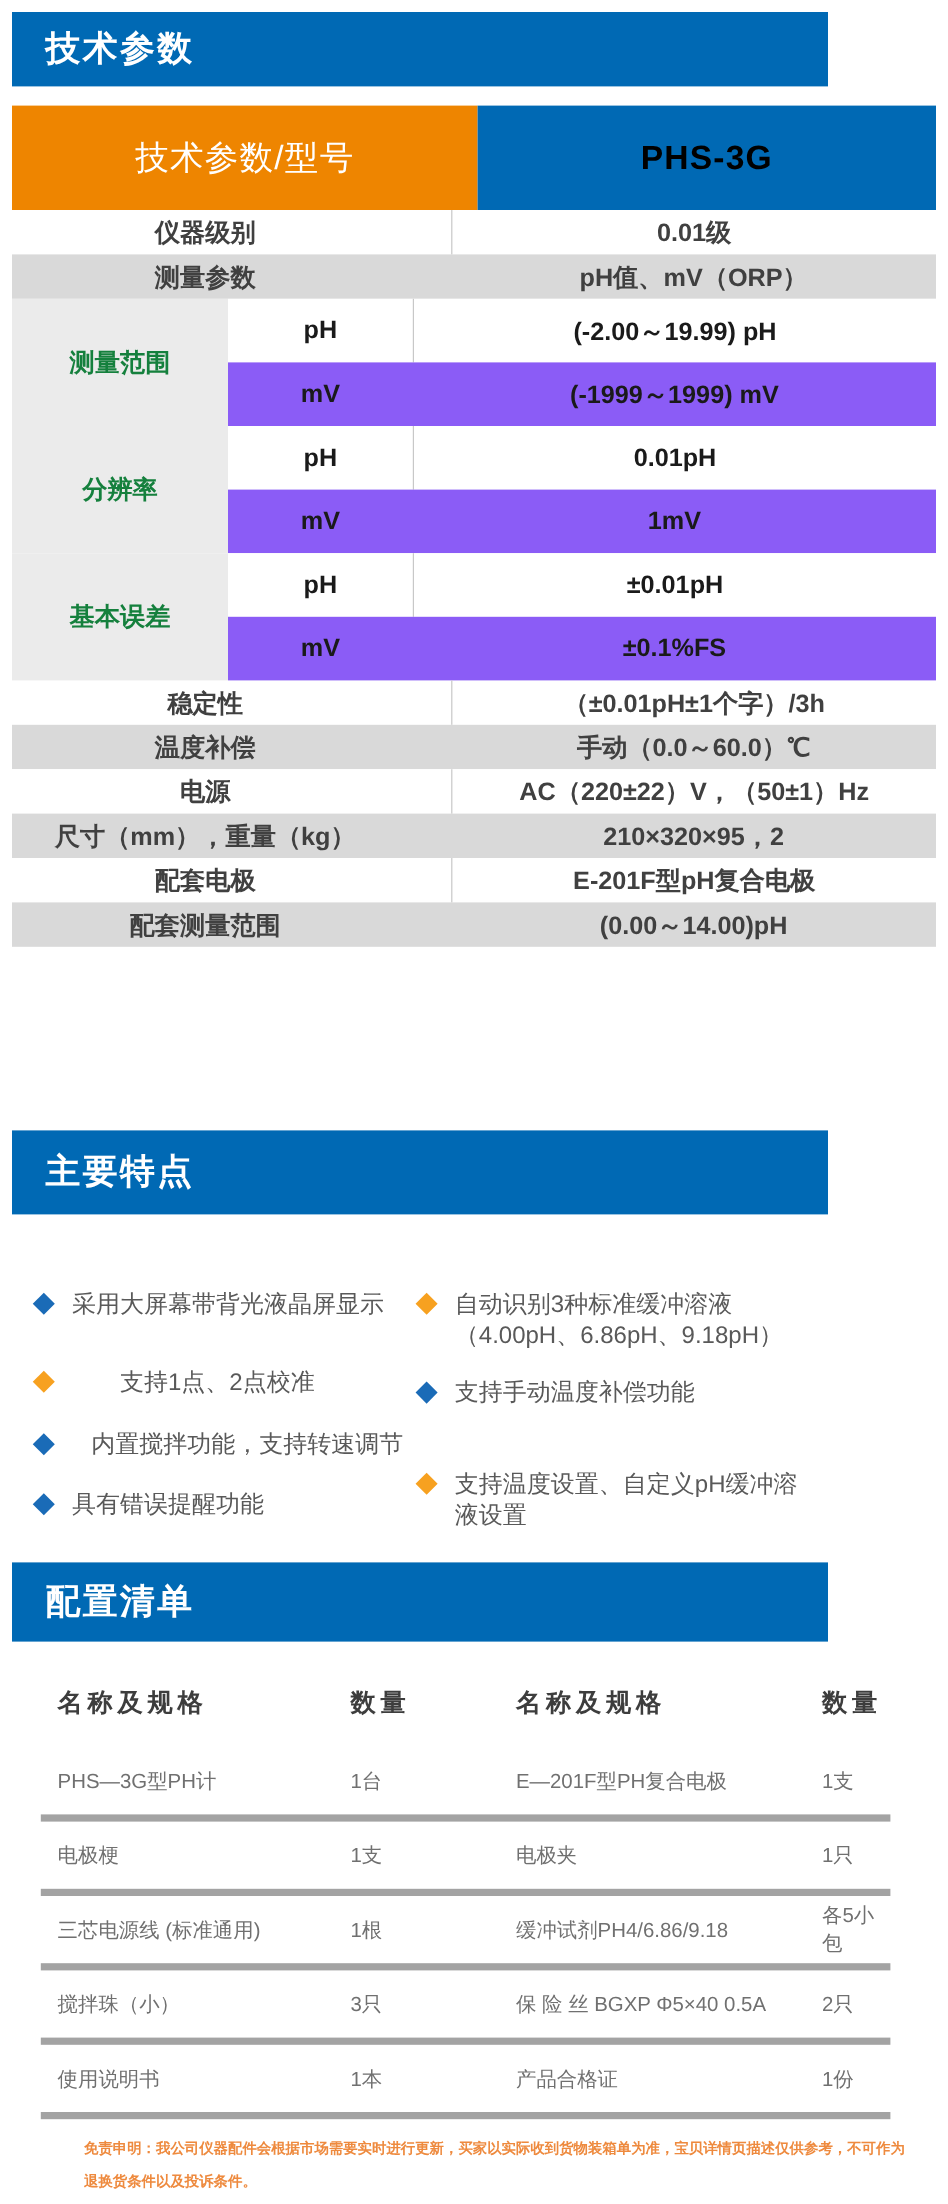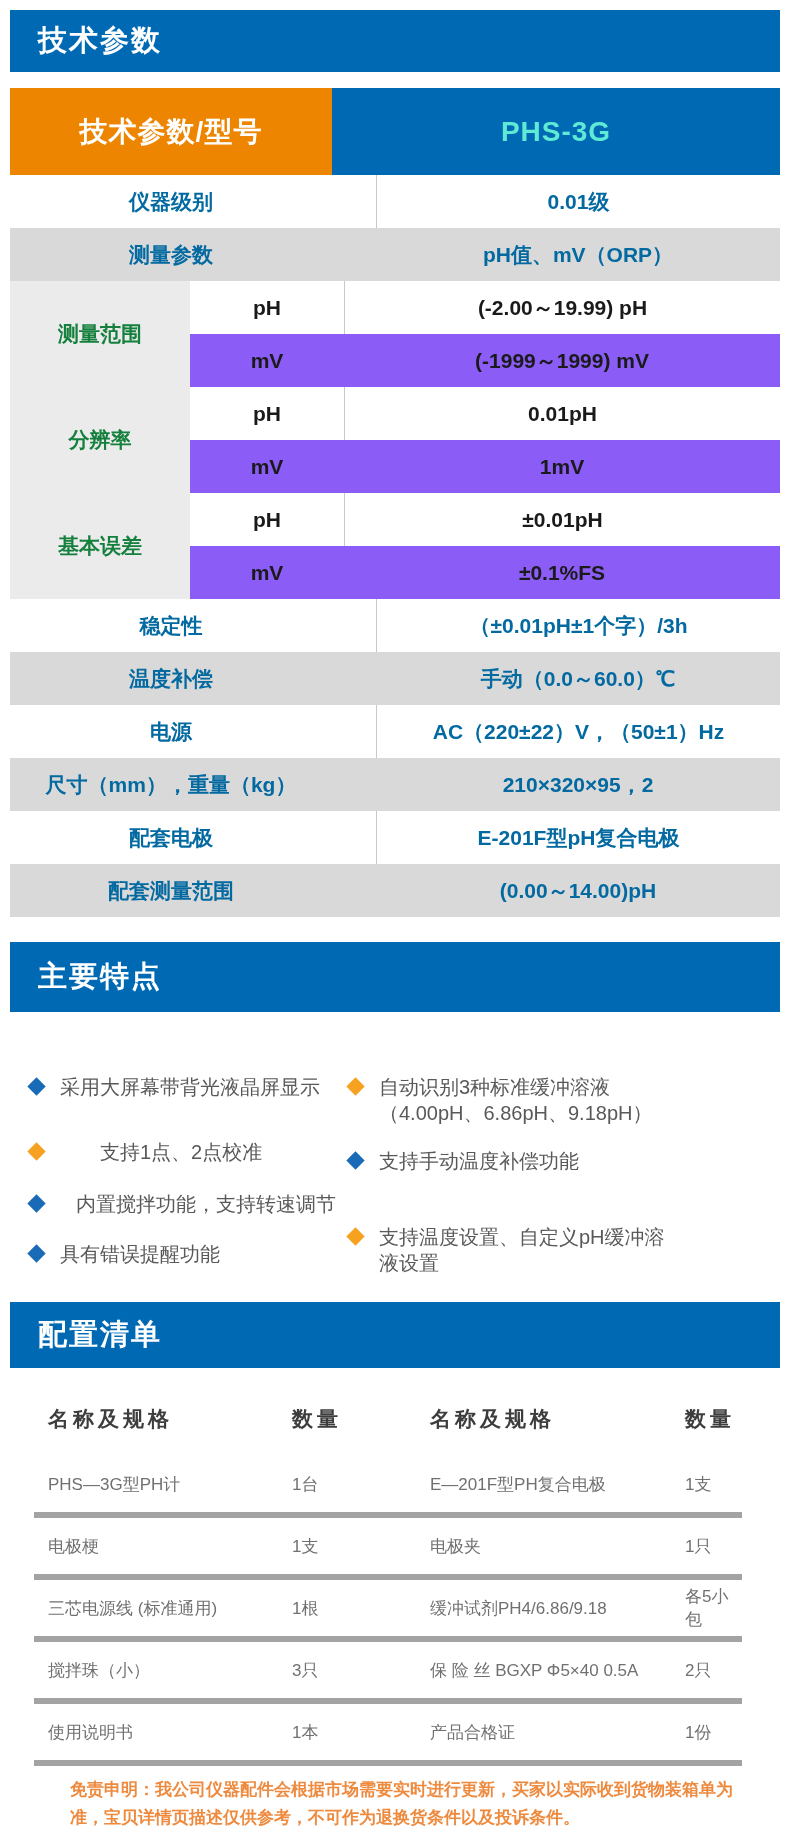--- a/index.html
+++ b/index.html
@@ -3,40 +3,40 @@
 <meta charset="utf-8">
 <title>PHS-3G</title>
 <style>
   html,body{margin:0;padding:0;}
   .page{
     position:relative;width:790px;height:1837px;background:#ffffff;
     font-family:"Liberation Sans", sans-serif;overflow:hidden;
   }
   
   .section-bar{
-    position:absolute;left:10px;width:770px;background:#0069B4;color:#ffffff;
+    position:absolute;left:10px;width:680px;background:#0069B4;color:#ffffff;
     display:flex;align-items:center;padding-left:28px;box-sizing:border-box;
     font-size:29px;font-weight:bold;letter-spacing:2px;
   }
   .bar-tech{top:10px;height:62px;}
   .bar-feat{top:942px;height:70px;}
   .bar-conf{top:1302px;height:66px;}
 
   
   .spec{position:absolute;left:10px;top:88px;width:770px;}
   .spec-head{display:flex;height:87px;}
   .spec-head .hl{
-    width:322px;background:#EE8500;color:#fff;display:flex;align-items:center;justify-content:center;
+    width:388px;background:#EE8500;color:#fff;display:flex;align-items:center;justify-content:center;
+    font-size:28px;font-weight:normal;letter-spacing:1px;
+  }
+  .spec-head .hr{
+    flex:1;background:#0069B4;color:#000000;display:flex;align-items:center;justify-content:center;
     font-size:28px;font-weight:bold;letter-spacing:1px;
   }
-  .spec-head .hr{
-    flex:1;background:#0069B4;color:#5eead4;display:flex;align-items:center;justify-content:center;
-    font-size:28px;font-weight:bold;letter-spacing:1px;
-  }
-  .srow{display:flex;height:53px;font-size:21px;font-weight:bold;color:#0369a1;gap:44px;}
+  .srow{display:flex;height:37px;font-size:21px;font-weight:bold;color:#404040;gap:44px;}
   .srow.w{background:#ffffff;}
   .srow.g{background:#D9D9D9;}
   .srow .lab{width:322px;display:flex;align-items:center;justify-content:center;text-align:center;}
   .srow .val{flex:1;display:flex;align-items:center;justify-content:center;text-align:center;}
   .srow.w .val{border-left:1px solid #C8C8C8;}
   .pair{display:flex;height:106px;}
   .pair .glab{
     width:180px;background:#EBEBEB;display:flex;align-items:center;justify-content:center;
     font-size:21px;font-weight:bold;color:#15803d;text-align:center;
   }
@@ -70,21 +70,21 @@
   }
   .cfg-row{
     height:62px;display:grid;grid-template-columns:244px 138px 255px 1fr;
     align-items:center;padding-left:14px;box-sizing:border-box;
     font-size:17px;color:#707070;border-bottom:6px solid #a3a3a3;
   }
 
   
   .disclaimer{
     position:absolute;left:70px;top:1776px;width:690px;
-    font-size:17px;line-height:28px;font-weight:bold;color:#EE8A3E;
+    font-size:12px;line-height:28px;font-weight:bold;color:#EE8A3E;
   }
 </style>
 </head>
 <body>
 
 <div class="page">
 
   <div class="section-bar bar-tech">
     <span>技术参数</span>
   </div>

